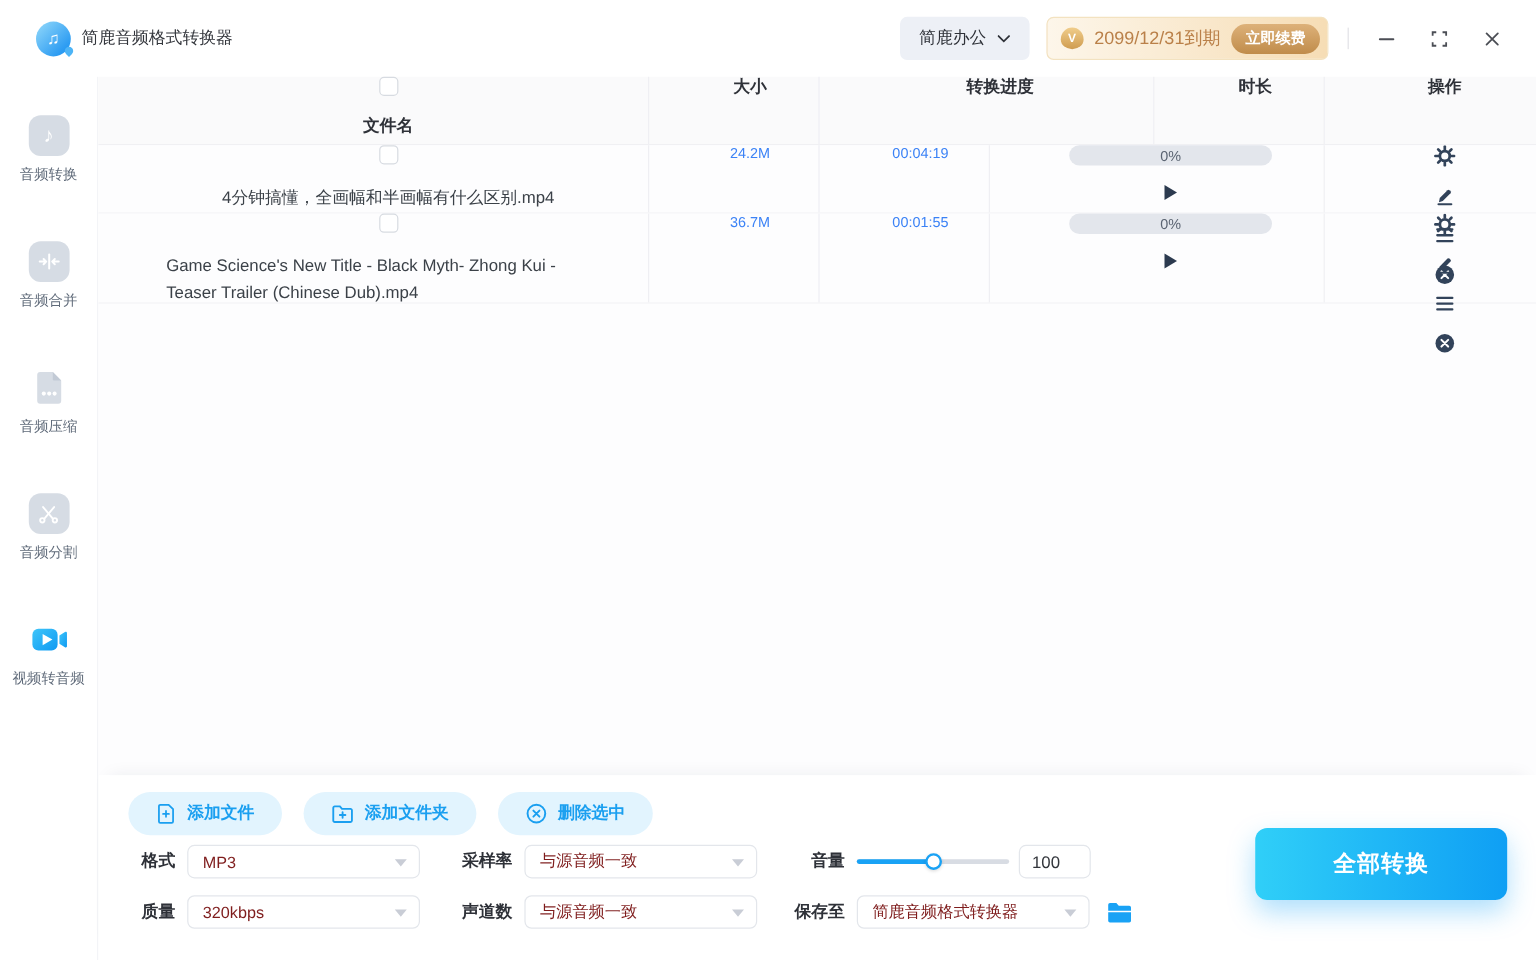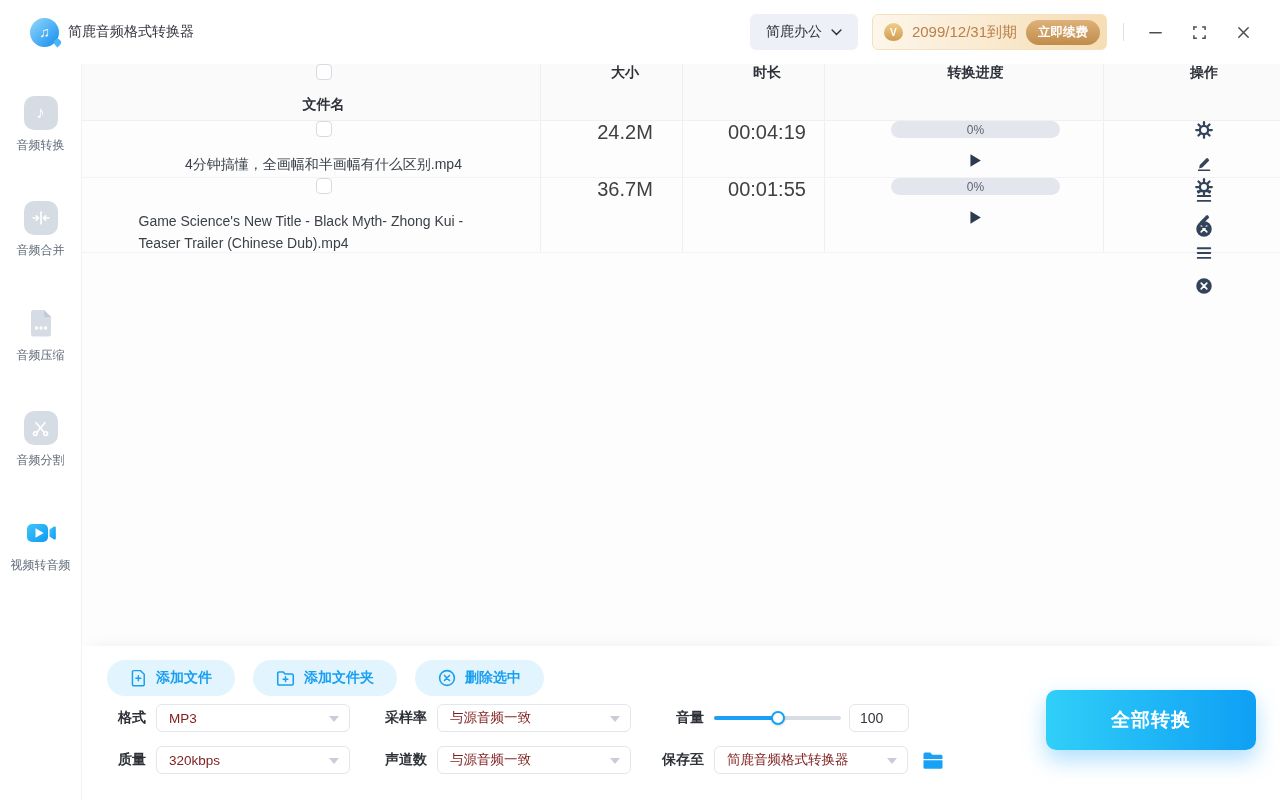--- a/index.html
+++ b/index.html
@@ -50,21 +50,21 @@
   .c:last-child { border-right:none; }
   .c-name { width:459px; padding-left:25px; gap:16px; }
   .c-size { width:142px; padding-left:27px; }
   .c-dur  { width:142px; padding-left:27px; }
   .c-prog { width:279px; padding-left:23px; gap:14px; }
   .c-act  { width:176px; padding-left:24px; gap:15px; }
   .thead .c { font-size:14px; font-weight:bold; color:#2e3138; }
   .checkbox { width:16px; height:16px; border:1px solid #d7dbe1; border-radius:4px; background:#fff;
               flex:none; cursor:pointer; }
   .fname { font-size:14px; color:#3b4148; line-height:22px; max-width:370px; }
-  .cell-txt { font-size:20px; color:#404040; }
+  .cell-txt { font-size:12px; color:#3b82f6; }
   .pbar { width:169px; height:17px; border-radius:9px; background:#e3e6ec; display:flex;
           align-items:center; justify-content:center; }
   .pct { font-size:12px; color:#5b6472; }
   .play { width:16px; height:16px; color:#2c3a4f; background:none; border:none; cursor:pointer; padding:0;
           display:flex; align-items:center; }
   .act-btn { width:18px; height:18px; color:#32435a; background:none; border:none; padding:0; cursor:pointer;
              display:flex; align-items:center; justify-content:center; }
 
   
   .bottom { position:absolute; left:82px; top:646px; width:1198px; height:154px; background:#fff;
@@ -210,25 +210,25 @@
 
   <main class="main">
     <div class="thead">
       <div class="c c-name">
         <span class="checkbox"></span>
         <span>文件名</span>
       </div>
       <div class="c c-size">
           <span>大小</span>
         </div>
+      <div class="c c-prog">
+          <span>转换进度</span>
+        </div>
       <div class="c c-dur">
           <span>时长</span>
-        </div>
-      <div class="c c-prog">
-          <span>转换进度</span>
         </div>
       <div class="c c-act">
           <span>操作</span>
         </div>
     </div>
 
     <div class="trow r1">
       <div class="c c-name">
         <span class="checkbox"></span>
         <span class="fname">4分钟搞懂，全画幅和半画幅有什么区别.mp4</span>

